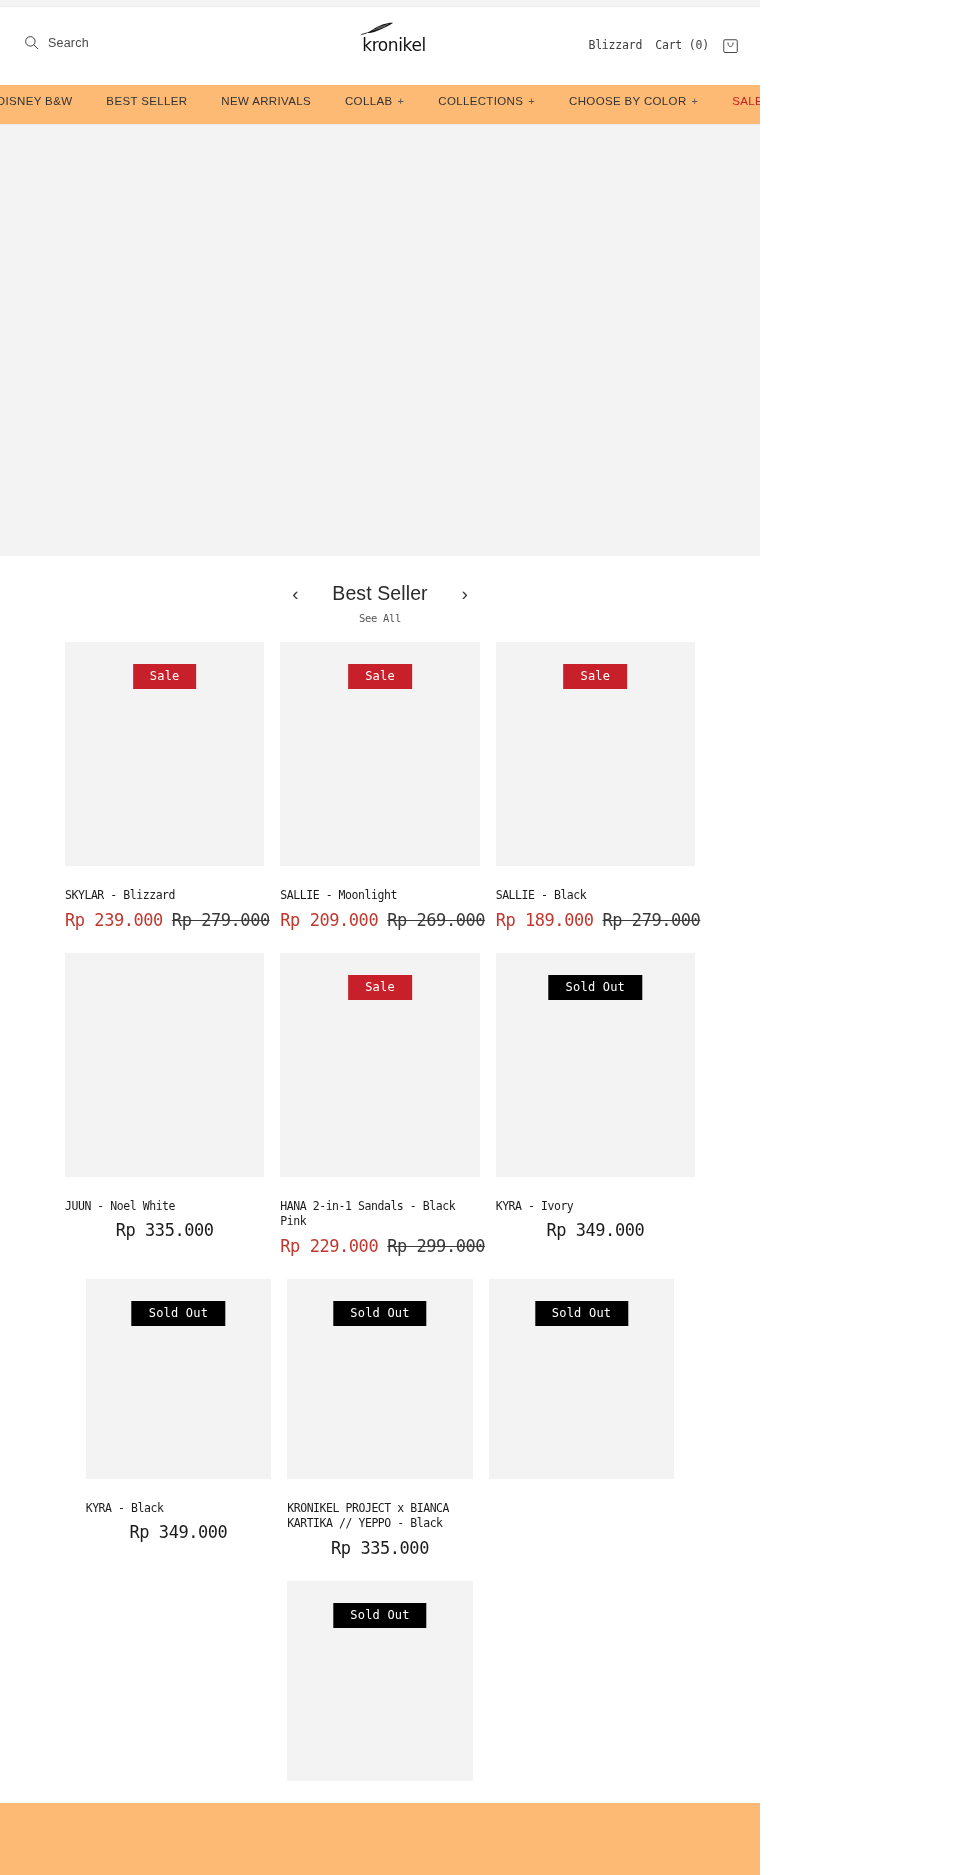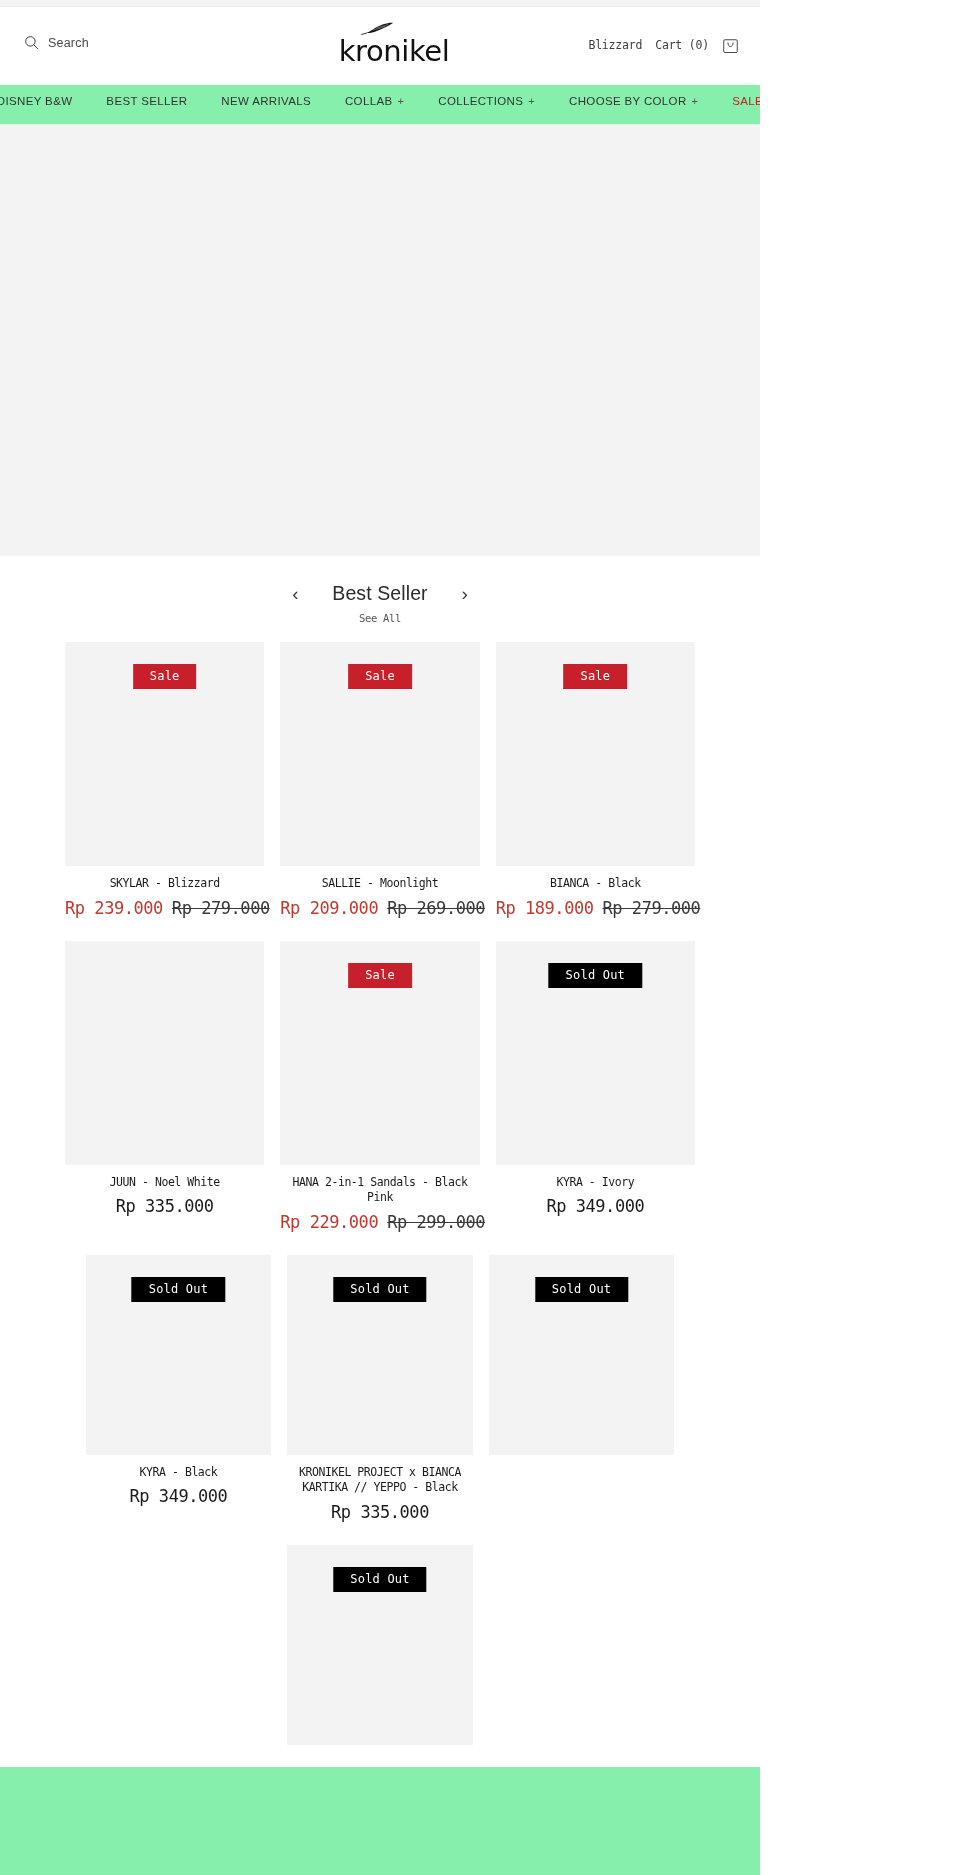--- a/index.html
+++ b/index.html
@@ -13,21 +13,21 @@
     font-family: "Liberation Sans", sans-serif;
     color: #1a1a1a;
     -webkit-font-smoothing: antialiased;
   }
 
   .page {
     width: 760px;
     min-height: 1875px;
     position: relative;
     overflow: hidden;
-    background: #86efac;
+    background: #fdba74;
   }
 
   
   .topstrip {
     height: 7px;
     width: 100%;
     background: #f4f4f4;
     border-bottom: 1px solid #ededed;
   }
 
@@ -68,21 +68,21 @@
     cursor: pointer;
   }
   .brand .quill {
     display: block;
     margin: 0 auto 1px;
     width: 38px;
     height: 15px;
   }
   .brand .wordmark {
     font-family: "DejaVu Sans", sans-serif;
-    font-size: 29px;
+    font-size: 17px;
     font-weight: 400;
     letter-spacing: -0.4px;
     color: #111;
     line-height: 1;
     margin-left: 28px;
   }
 
   .acct-zone {
     position: absolute;
     right: 21px;
@@ -205,22 +205,22 @@
     letter-spacing: .2px;
     color: #ffffff;
     padding: 6px 17px 7px;
     line-height: 1;
     white-space: nowrap;
   }
   .badge.sale { background: #c8202a; }
   .badge.soldout { background: #000000; }
 
   .p-title {
-    margin-top: 10px;
-    text-align: center;
+    margin-top: 22px;
+    text-align: left;
     font-family: "DejaVu Sans Mono", monospace;
     font-size: 11.5px;
     color: #1b1b1b;
     letter-spacing: -0.45px;
     line-height: 1.35;
     cursor: pointer;
   }
   .p-price {
     margin-top: 5px;
     text-align: center;
@@ -333,21 +333,21 @@
         <div class="p-title">SALLIE - Moonlight</div>
         <div class="p-price">
           <span class="now discounted">Rp 209.000</span><span class="was">Rp 269.000</span>
         </div>
       </div>
 
       <div class="cell">
         <div class="thumb">
           <div class="badge sale">Sale</div>
         </div>
-        <div class="p-title">BIANCA - Black</div>
+        <div class="p-title">SALLIE - Black</div>
         <div class="p-price">
           <span class="now discounted">Rp 189.000</span><span class="was">Rp 279.000</span>
         </div>
       </div>
 
       <div class="cell">
         <div class="thumb"></div>
         <div class="p-title">JUUN - Noel White</div>
         <div class="p-price">
           <span class="now">Rp 335.000</span>

